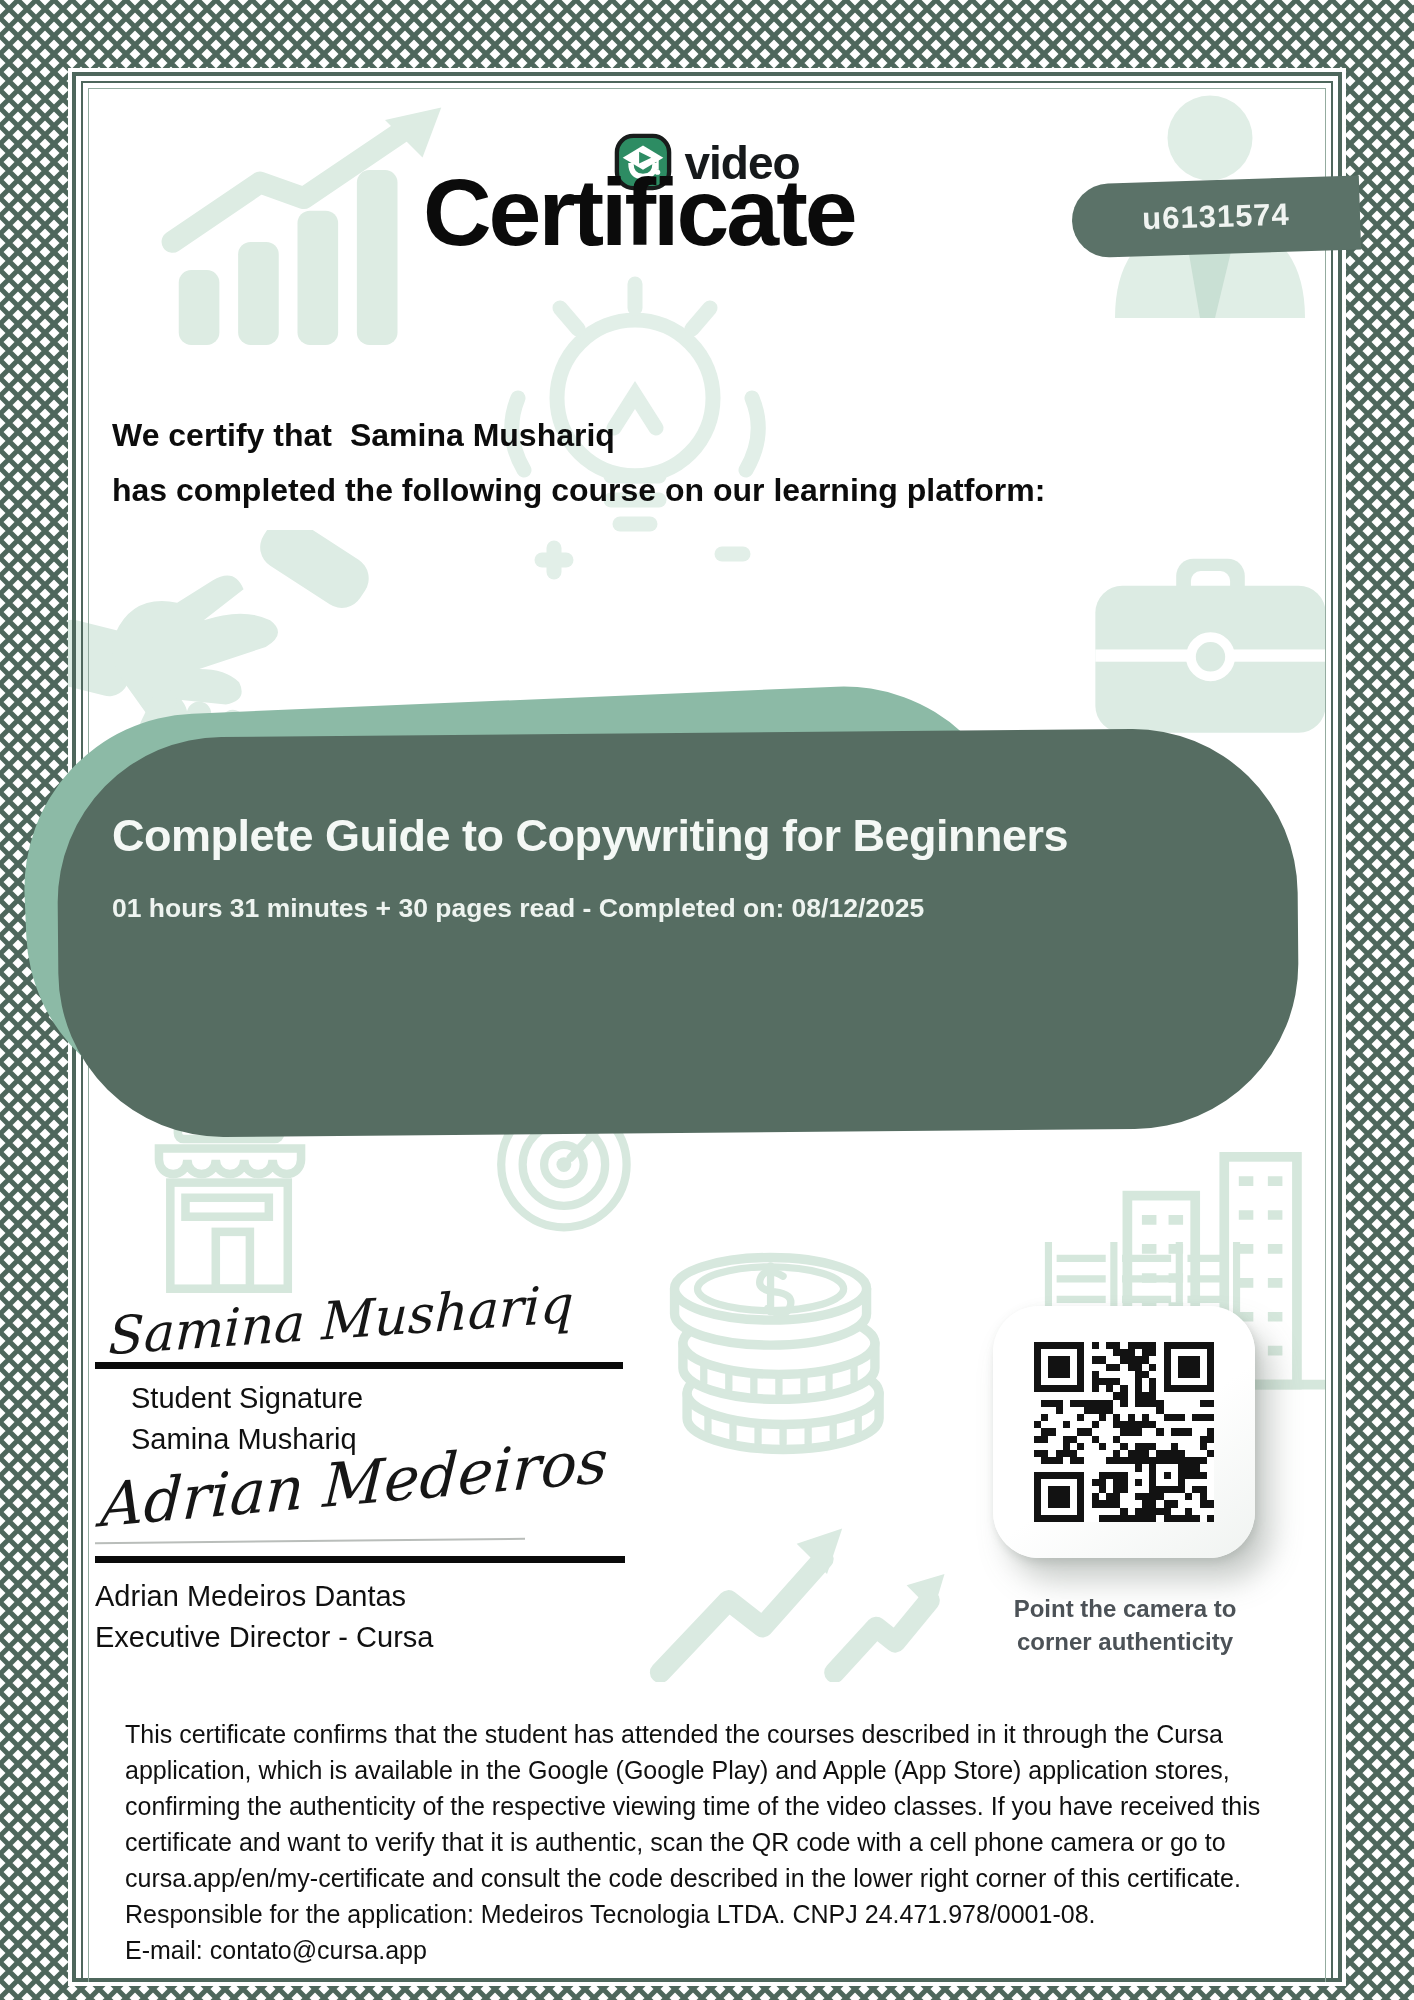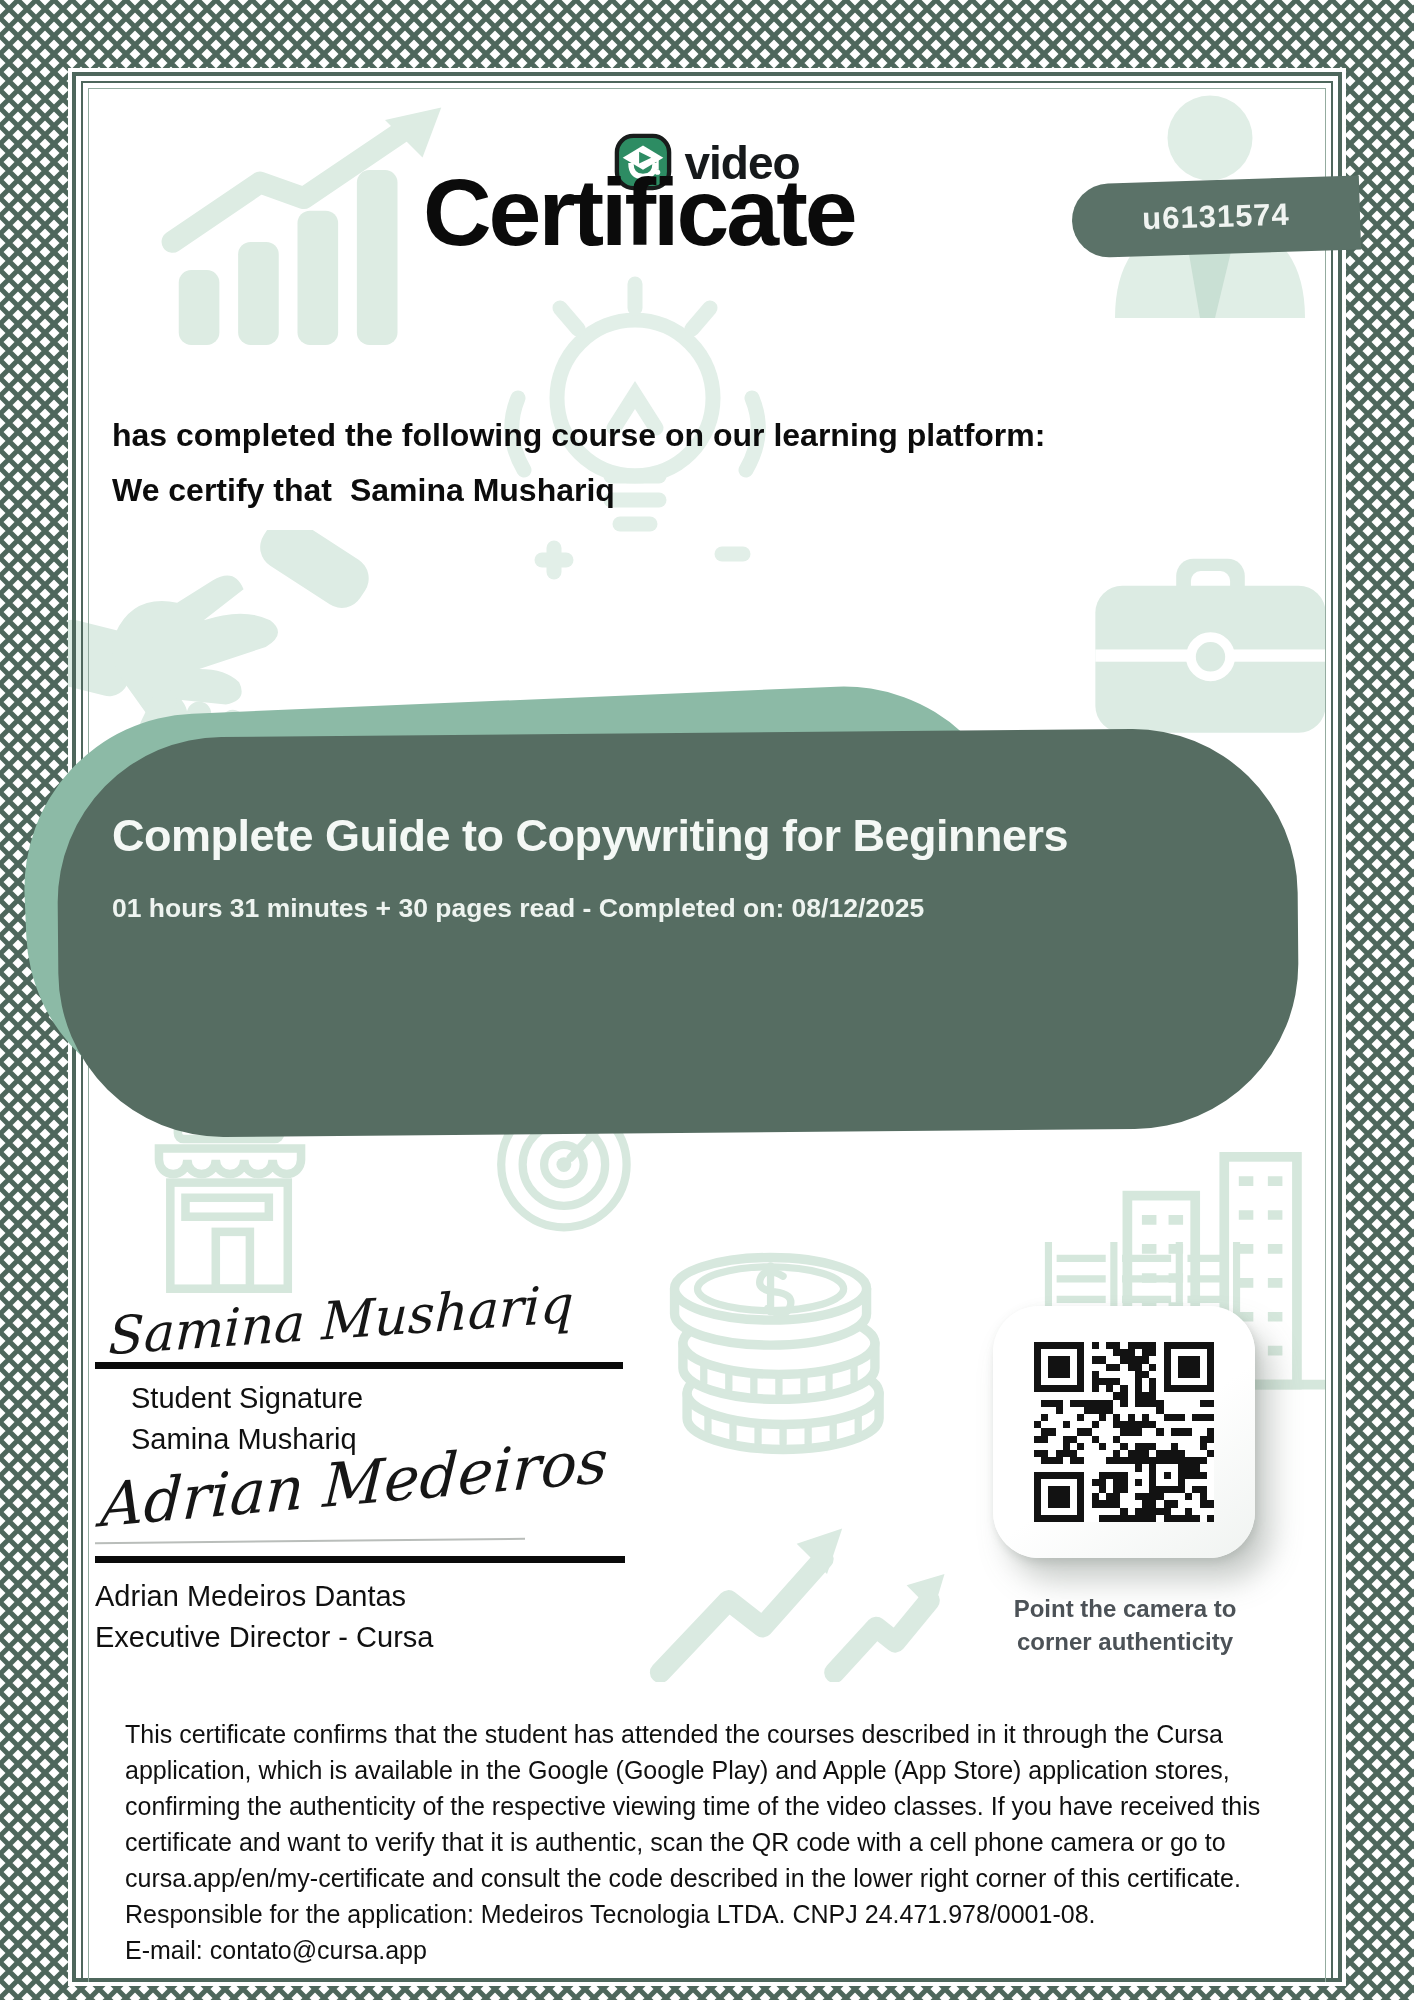--- a/index.html
+++ b/index.html
@@ -208,24 +208,24 @@
     <span class="logo-word">video</span>
   </div>
 
   <div class="z5 cert-title">Certificate</div>
 
   <div class="badge">
     <span>u6131574</span>
   </div>
 
   <div class="z5 statement">
-    <div>has completed the following course on our learning platform:</div>
     <div>
       <span>We certify that</span><span class="name">Samina Mushariq</span>
     </div>
+    <div>has completed the following course on our learning platform:</div>
   </div>
 
   <div class="blob blob-light"></div>
   <div class="blob blob-dark"></div>
   <div class="z5 course-title">Complete Guide to Copywriting for Beginners</div>
   <div class="z5 course-meta">01 hours 31 minutes + 30 pages read - Completed on: 08/12/2025</div>
 
   <div class="z5 script sig1-script">Samina Mushariq</div>
   <div class="sig-line sig-line1"></div>
   <div class="z5 sig-block1 sig-label">

